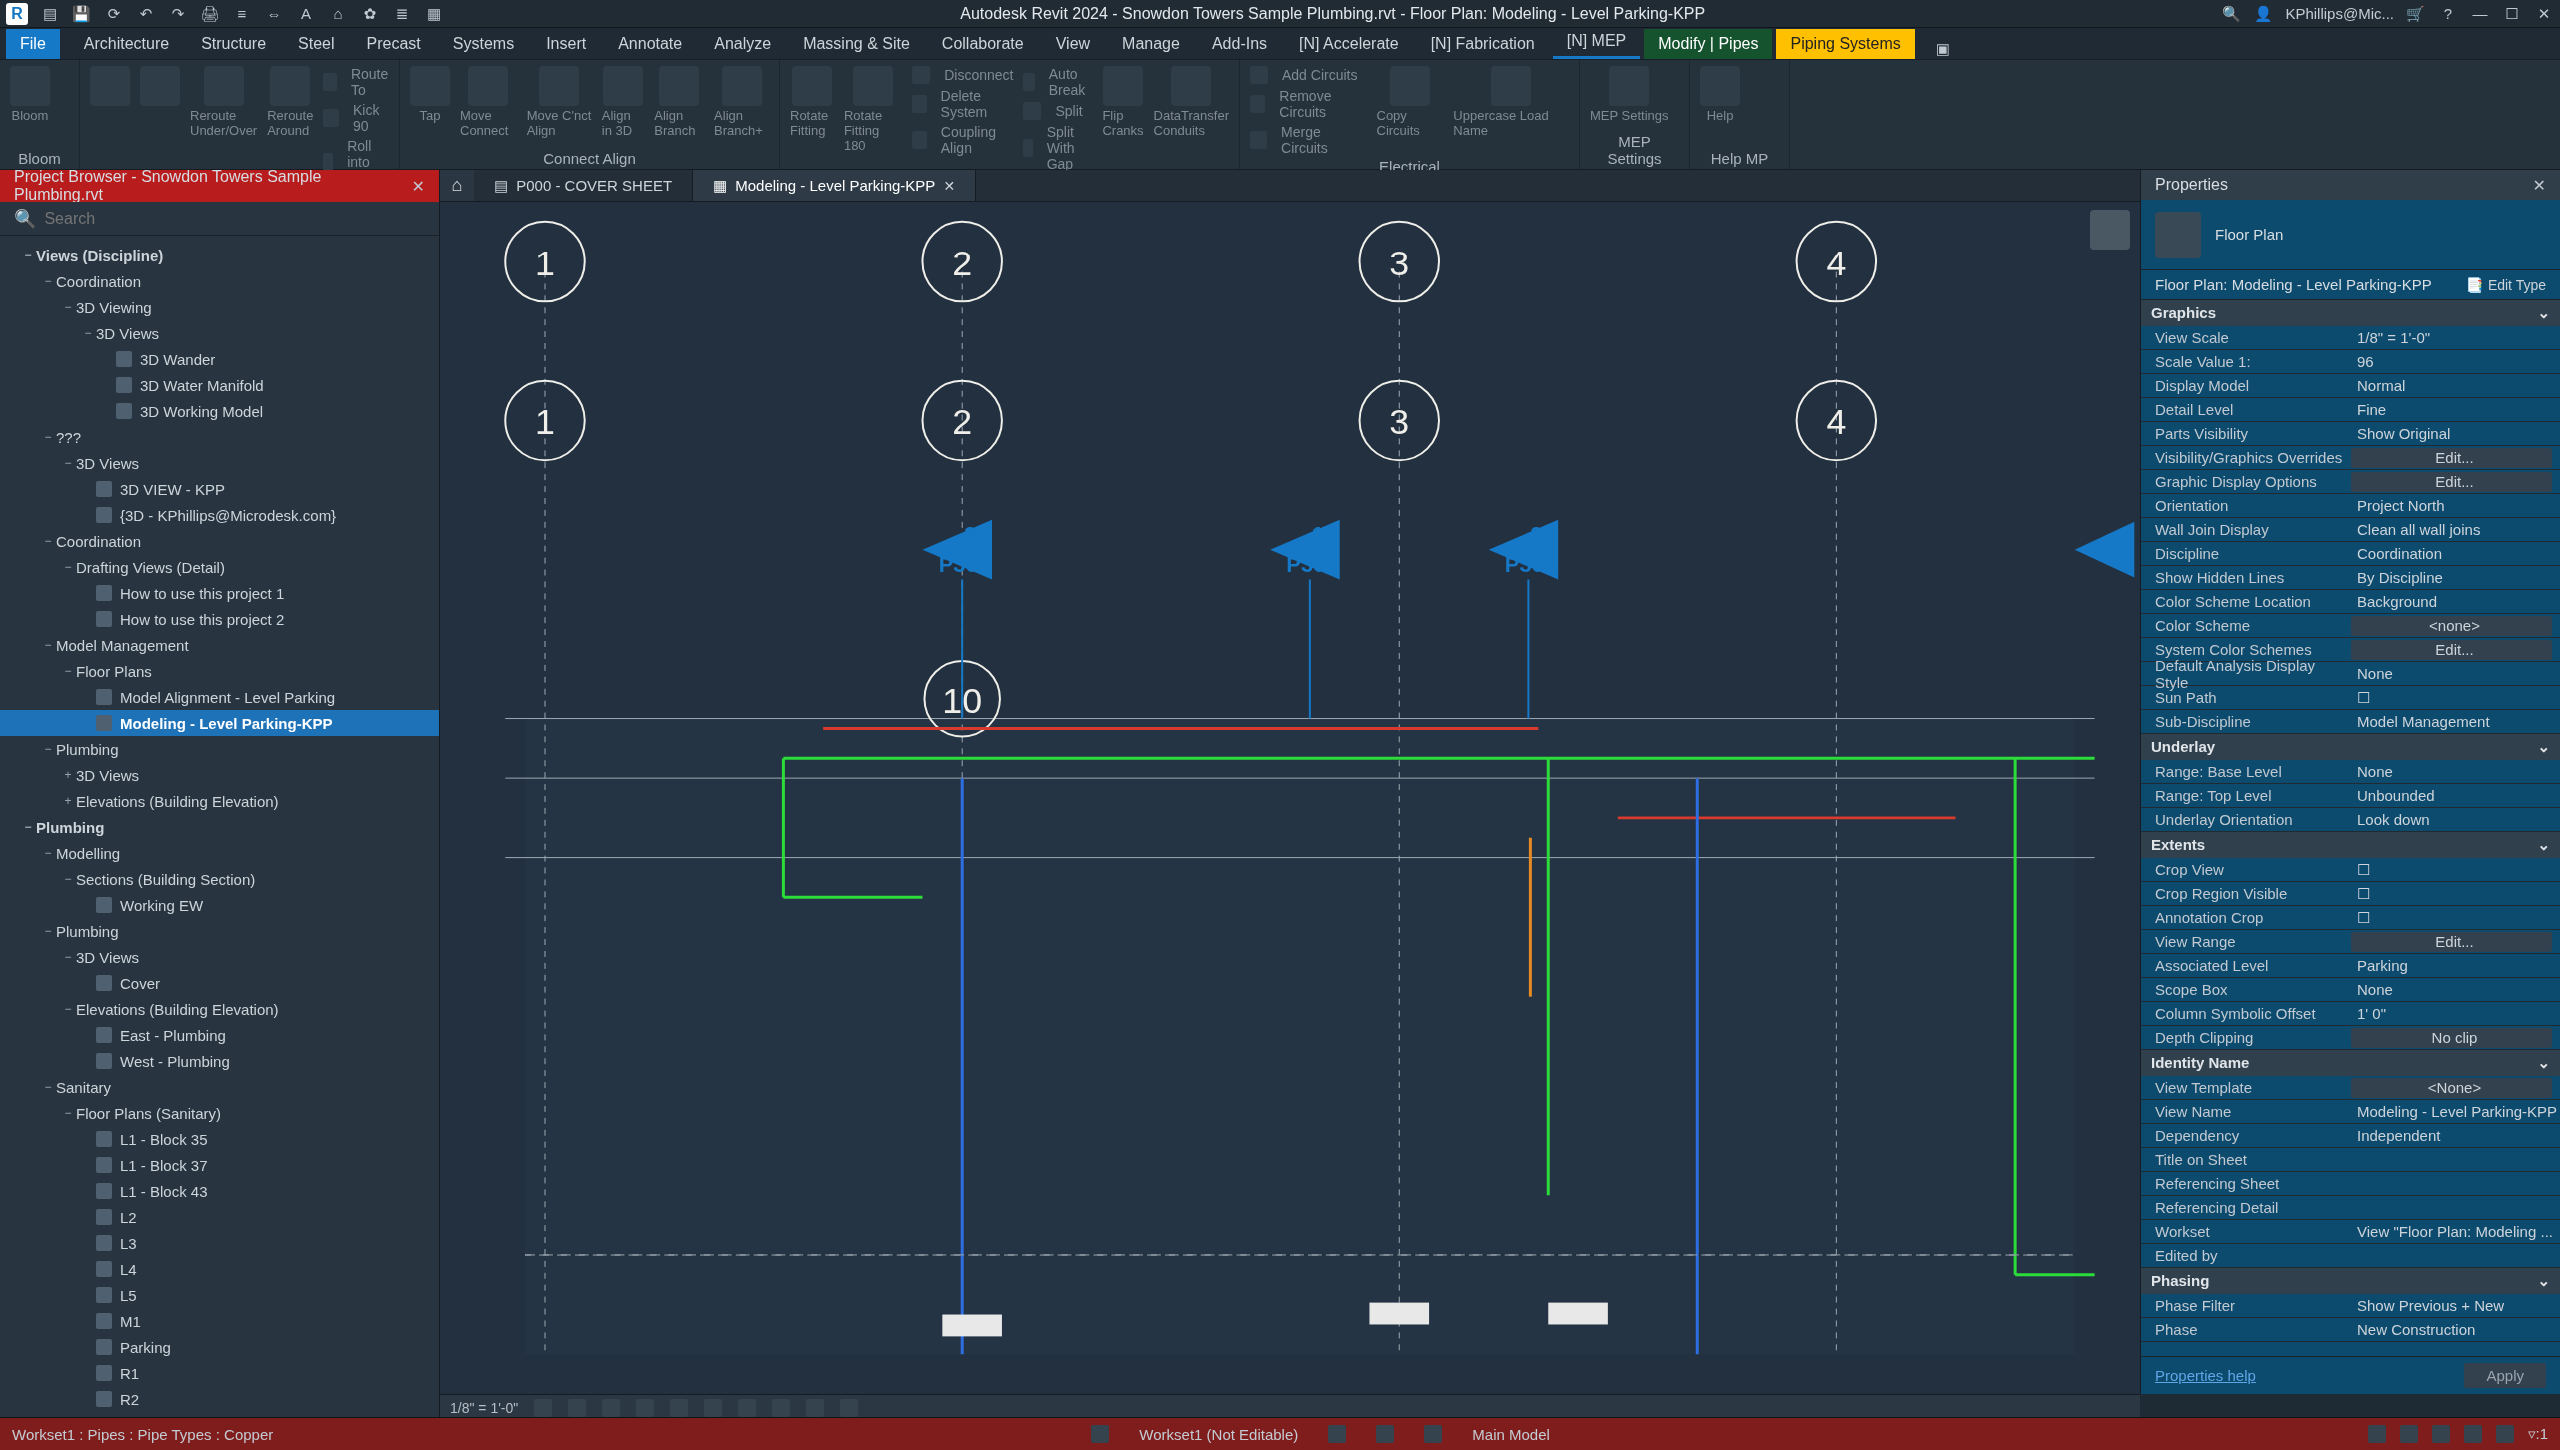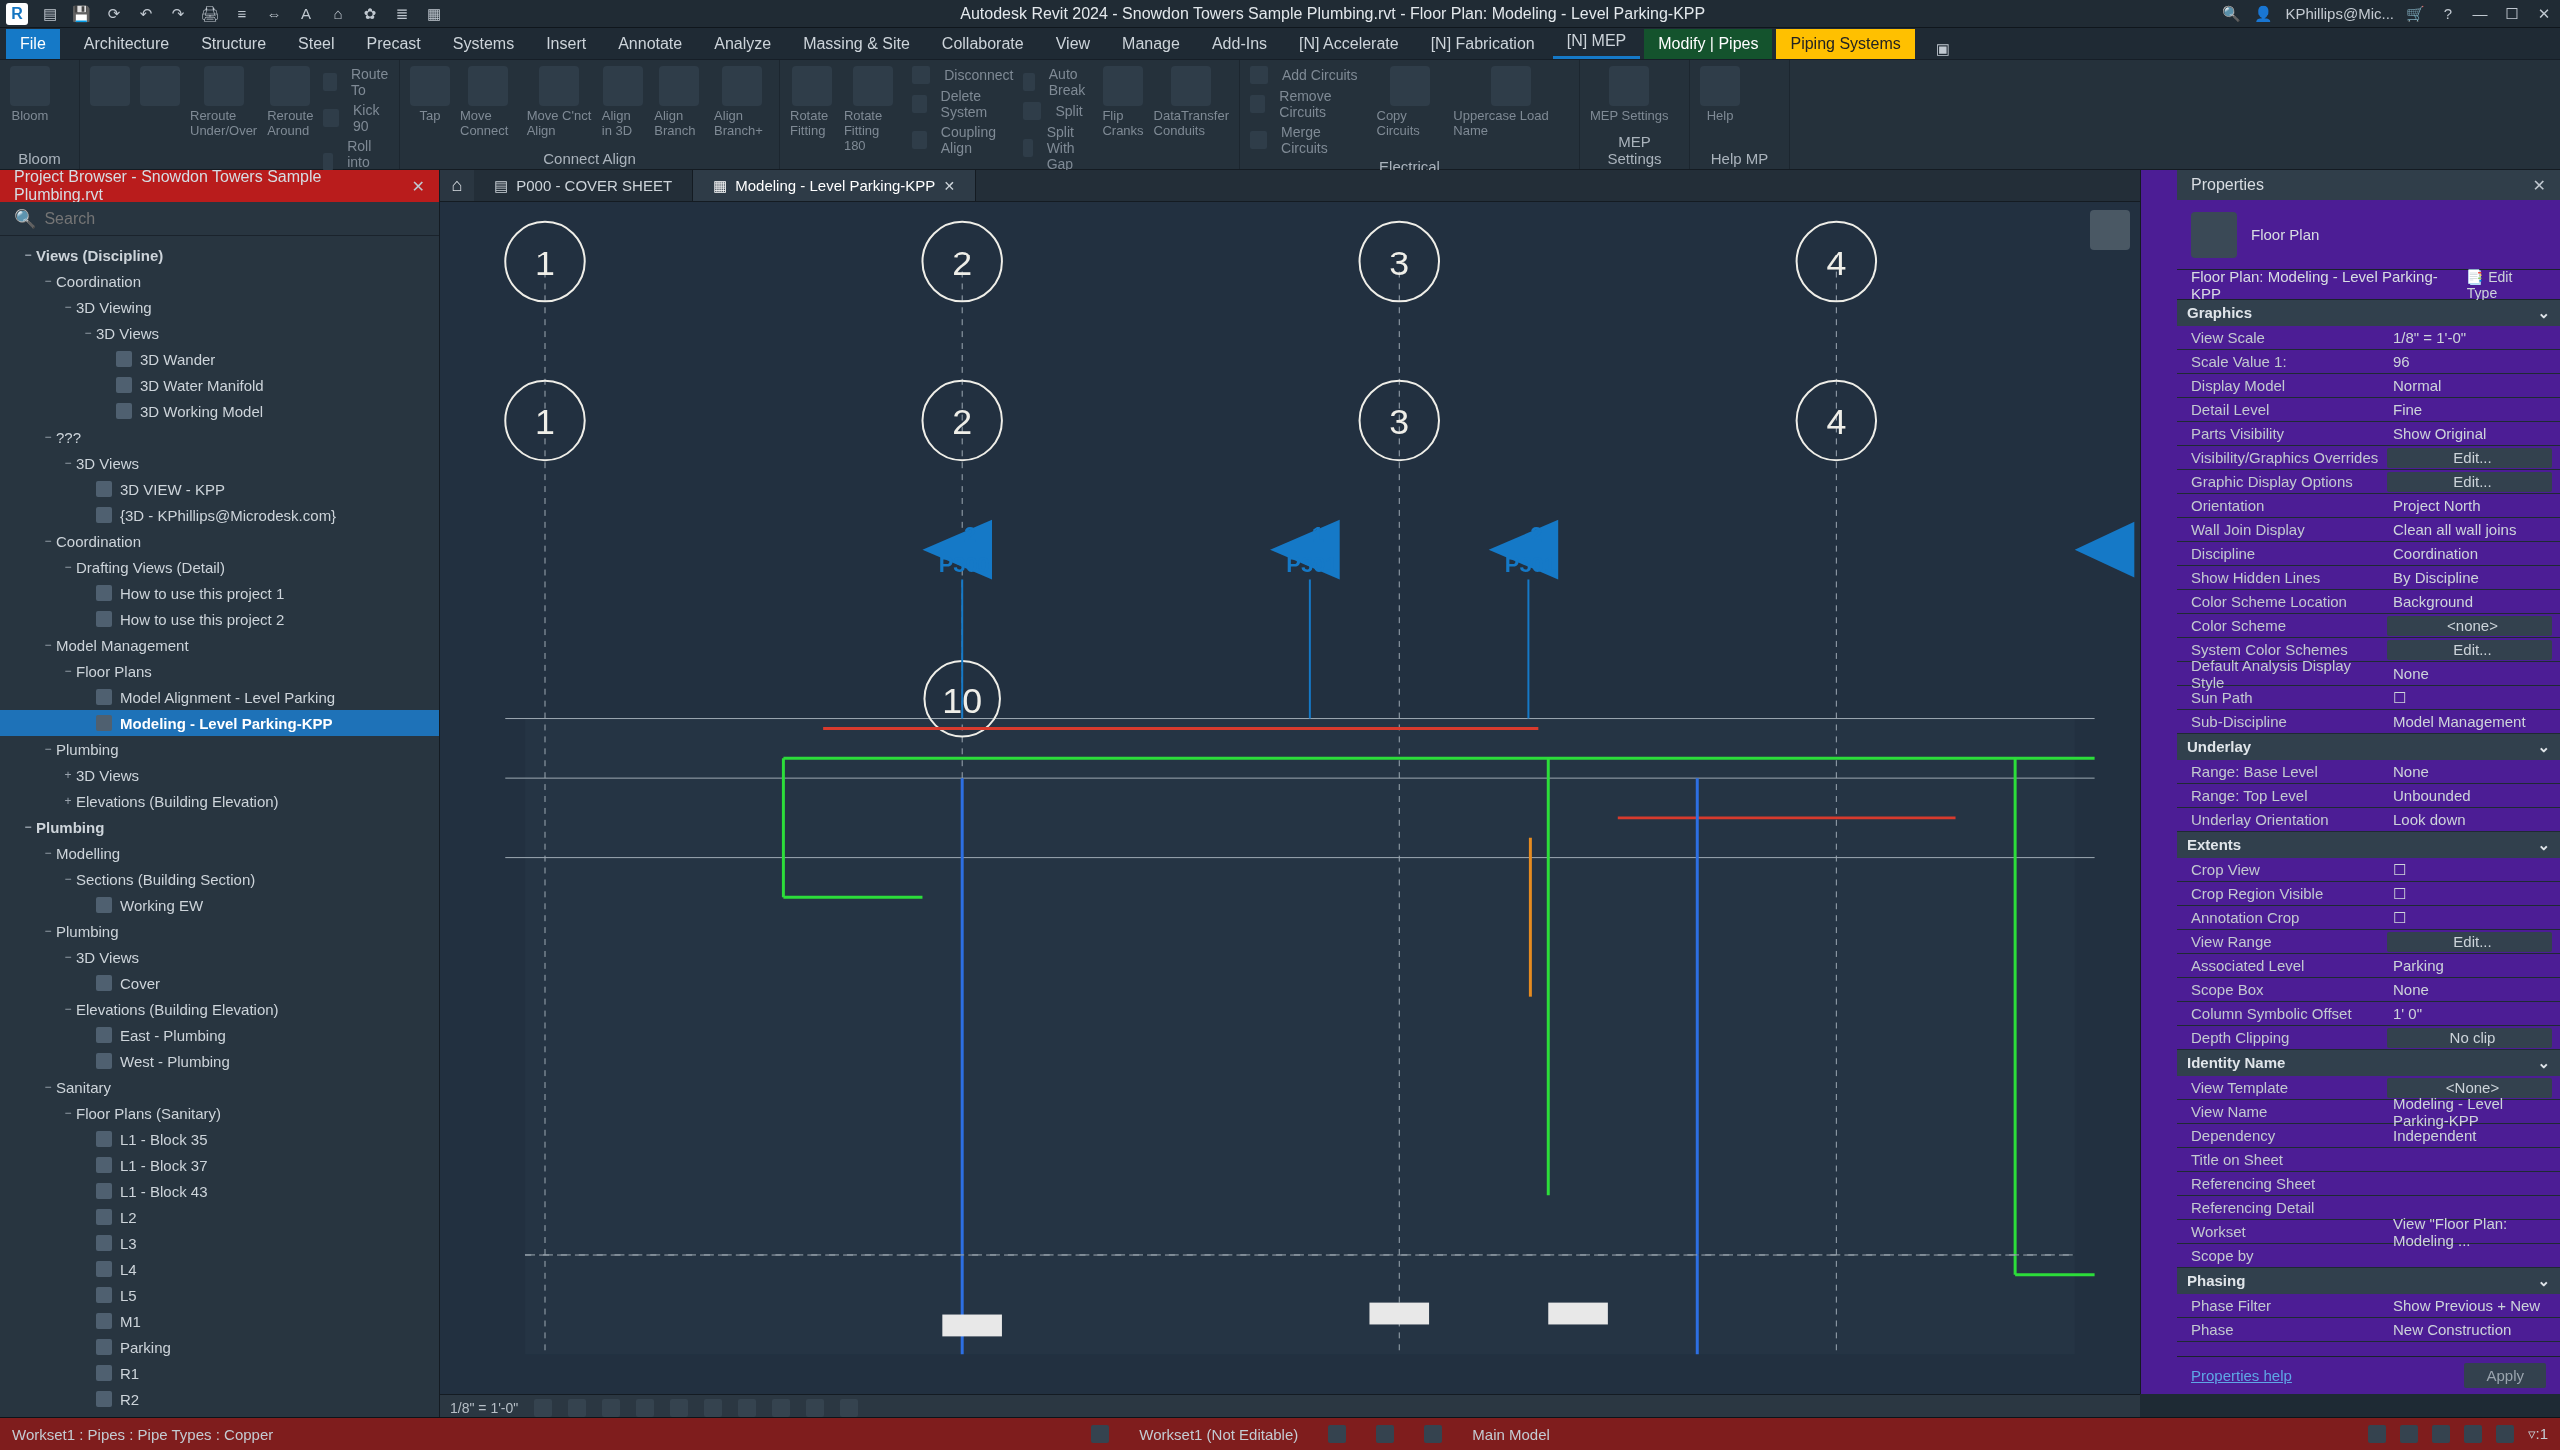--- a/index.html
+++ b/index.html
@@ -54,21 +54,21 @@
 .doc-home{width:34px;display:flex;align-items:center;justify-content:center;background:#2a3641;}
 .canvas-wrap{position:absolute;left:440px;right:420px;top:202px;bottom:56px;background:#223040;overflow:hidden;}
 .canvas{position:absolute;inset:0;}
 svg.floorplan{width:100%;height:100%;}
 .grid-label{font-family:Arial;font-size:36px;fill:#efeee8;}
 .section-label{font-family:Arial;font-size:22px;fill:#1579c7;font-weight:600;}
 .view-toolbar{position:absolute;left:440px;right:420px;bottom:30px;height:26px;background:#2b3742;display:flex;align-items:center;gap:16px;padding:0 10px;font-size:14px;color:#b7bfc7;border-top:1px solid #141b22;}
 .nav-cube{position:absolute;right:430px;top:210px;width:40px;height:40px;background:#4a5864;border-radius:4px;}
 
 
-.props{position:absolute;right:0;top:170px;width:420px;bottom:56px;background:#4c1d95;border-left:1px solid #141b22;display:flex;flex-direction:column;font-size:15px;padding-left:36px;}
+.props{position:absolute;right:0;top:170px;width:420px;bottom:56px;background:#0c4a6e;border-left:1px solid #141b22;display:flex;flex-direction:column;font-size:15px;}
 .props-title{height:30px;background:#303e4a;display:flex;align-items:center;padding:0 14px;font-size:16px;}
 .type-sel{height:70px;display:flex;align-items:center;padding:0 14px;gap:14px;border-bottom:1px solid #1a232c;}
 .type-icon{width:46px;height:46px;background:#3a4956;border-radius:4px;}
 .instance-row{height:30px;display:flex;align-items:center;justify-content:space-between;padding:0 14px;border-bottom:1px solid #1a232c;}
 .edit-type{font-size:14px;color:#cdd4da;}
 .props-grid{flex:1;overflow:auto;}
 .cat-head{background:#31404d;padding:4px 10px;font-weight:600;color:#e0e5ea;display:flex;justify-content:space-between;}
 .prop-row{display:flex;height:24px;align-items:center;border-bottom:1px solid #1f2a33;}
 .prop-label{width:210px;padding-left:14px;color:#c2c9d0;}
 .prop-val{flex:1;color:#cdd4da;padding-left:6px;}
@@ -818,21 +818,21 @@
       </div>
       <div class="prop-row">
         <div class="prop-label">Referencing Detail</div>
         <div class="prop-val"></div>
       </div>
       <div class="prop-row">
         <div class="prop-label">Workset</div>
         <div class="prop-val">View "Floor Plan: Modeling ...</div>
       </div>
       <div class="prop-row">
-        <div class="prop-label">Scope by</div>
+        <div class="prop-label">Edited by</div>
         <div class="prop-val"></div>
       </div>
       <div class="cat-head">
         <span>Phasing</span>
         <span>⌄</span>
       </div>
       <div class="prop-row">
         <div class="prop-label">Phase Filter</div>
         <div class="prop-val">Show Previous + New</div>
       </div>

